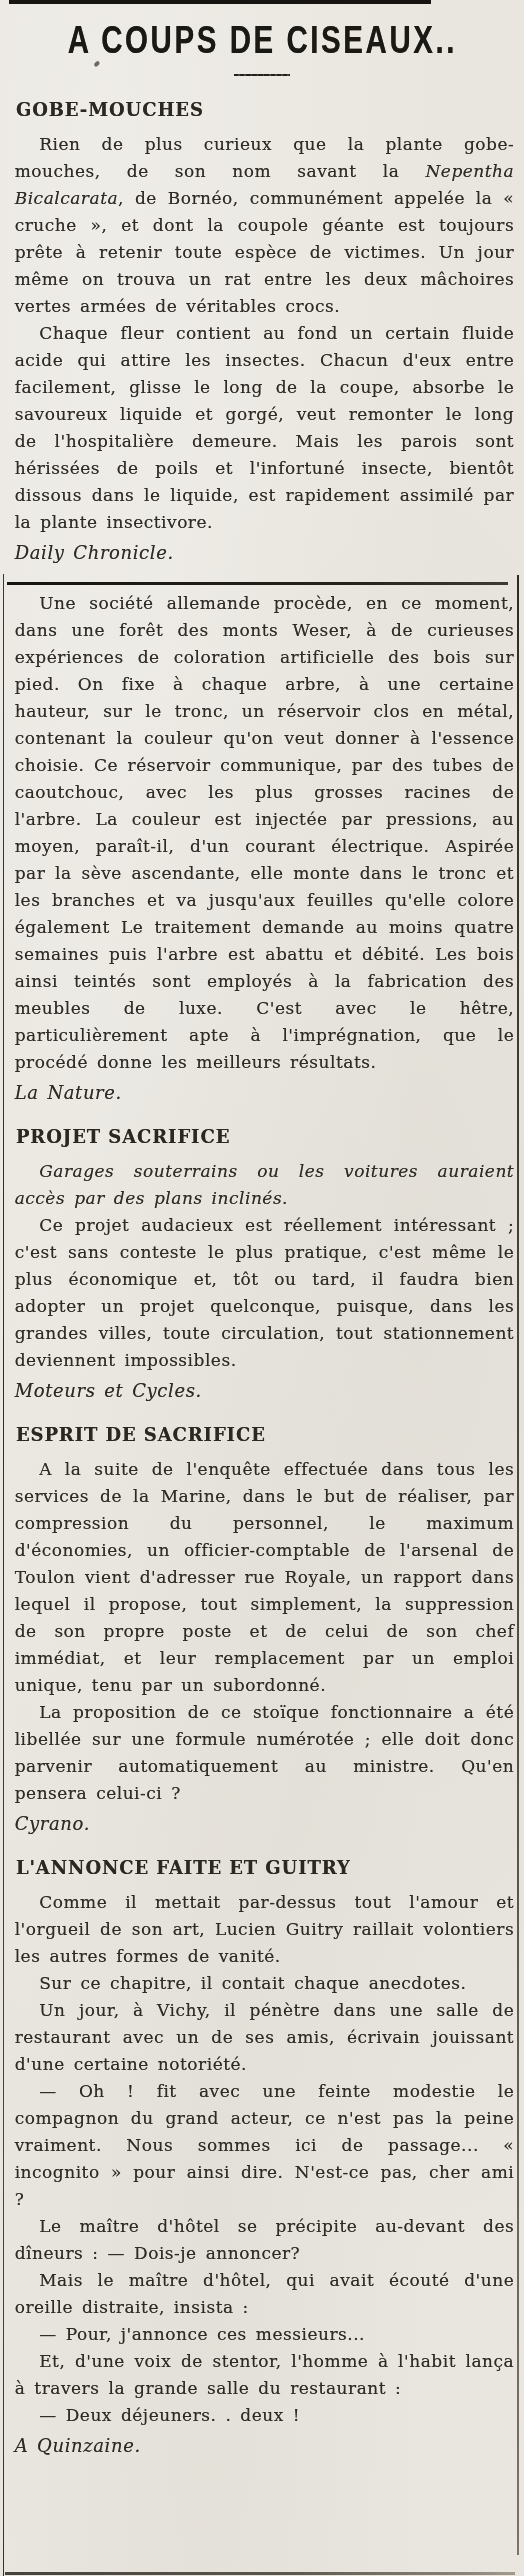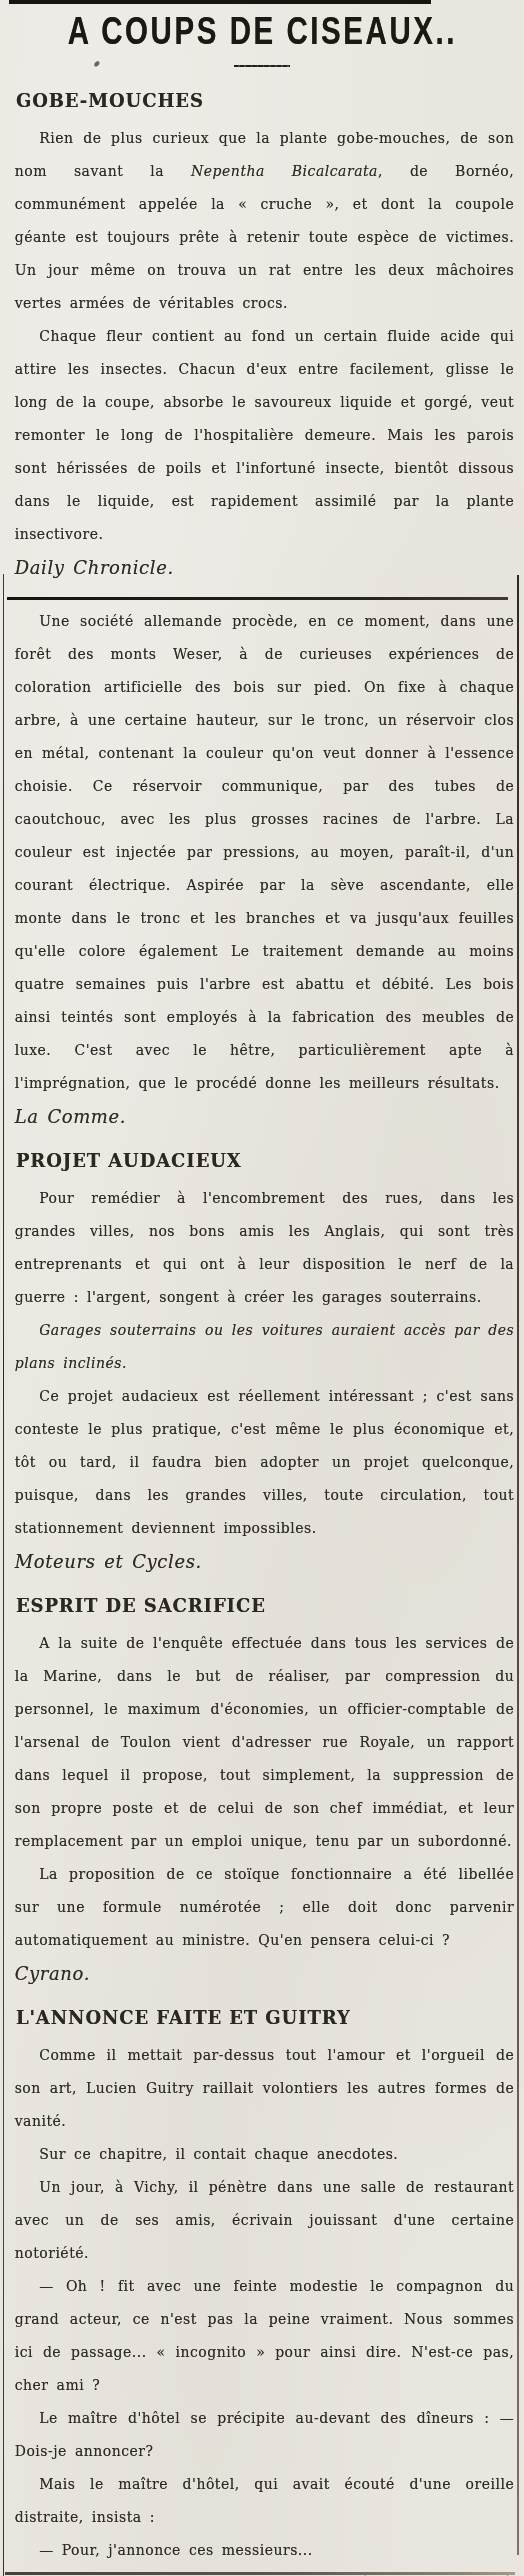--- a/index.html
+++ b/index.html
@@ -19,21 +19,21 @@
     overflow:hidden;
     color:#2e2b26;
   }
   
   .top-bar{position:absolute;left:8.6px;top:0;width:422px;height:3.7px;background:#171512;}
   .ink-speck{position:absolute;left:94px;top:62px;width:5.5px;height:4.3px;background:#6e675d;border-radius:60% 40% 70% 30%;transform:rotate(-35deg);}
   .left-rule{position:absolute;left:2.5px;top:574px;width:1.8px;height:2002px;background:linear-gradient(#3c3831,#2e2b26 40%,#4a453d 80%,#35312b);}
   .right-rule{position:absolute;left:517px;top:575px;width:1.8px;height:1980px;background:linear-gradient(#2e2b26,#555047 60%,#7a746a);}
   .bottom-rule{position:absolute;left:4.9px;bottom:1.2px;width:510px;height:2.5px;background:linear-gradient(90deg,#46423b,#5b564d 55%,#8a8377 90%,#a39b8d);}
 
-  .masthead{padding-top:8px;text-align:center;}
+  .masthead{padding-top:17px;text-align:center;}
   .masthead h1{
     margin:0;
     font-family:"Liberation Sans","DejaVu Sans",sans-serif;
     font-weight:700;
     font-size:36px;
     letter-spacing:3.1px;
     color:#1b1914;
     display:inline-block;
     transform:scaleX(.82) scaleY(1.08);
     transform-origin:center top;
@@ -50,22 +50,22 @@
     margin:23px 0 11px 1.2px;
     font-size:18px;
     font-weight:700;
     letter-spacing:0.9px;
     color:#2b2822;
     text-shadow:0 0 0.6px rgba(30,27,22,.65);
     font-family:"DejaVu Serif","Liberation Serif",serif;
   }
   .paras p{
     margin:0;
-    font-size:14px;
-    line-height:33px;
+    font-size:17px;
+    line-height:27px;
     text-align:justify;
     text-indent:24.5px;
     letter-spacing:0.5px;
     word-spacing:3.1px;
     color:#2e2b26;
     text-shadow:0 0 0.6px rgba(40,36,30,.55);
   }
   .paras p.em-para, .ital{font-style:italic;}
   .attribution{
     margin:6.1px 39px 0 0;
@@ -105,27 +105,26 @@
         </div>
       <div class="attribution">Daily Chronicle.</div>
     </section>
 
     <div class="mid-rule"></div>
 
     <section class="article">
       <div class="paras">
           <p class=""><span>Une société allemande procède, en ce moment, dans une forêt des monts Weser, à de curieuses expériences de coloration artificielle des bois sur pied. On fixe à chaque arbre, à une certaine hauteur, sur le tronc, un réservoir clos en métal, contenant la couleur qu'on veut donner à l'essence choisie. Ce réservoir communique, par des tubes de caoutchouc, avec les plus grosses racines de l'arbre. La couleur est injectée par pressions, au moyen, paraît-il, d'un courant électrique. Aspirée par la sève ascendante, elle monte dans le tronc et les branches et va jusqu'aux feuilles qu'elle colore également Le traitement demande au moins quatre semaines puis l'arbre est abattu et débité. Les bois ainsi teintés sont employés à la fabrication des meubles de luxe. C'est avec le hêtre, particulièrement apte à l'imprégnation, que le procédé donne les meilleurs résultats.</span></p>
         </div>
-      <div class="attribution">La Comme.</div>
+      <div class="attribution">La Nature.</div>
     </section>
 
     <section class="article">
-      <h2>PROJET AUDACIEUX</h2>
+      <h2>PROJET SACRIFICE</h2>
       <div class="paras">
-          <p class=""><span>Pour remédier à l'encombrement des rues, dans les grandes villes, nos bons amis les Anglais, qui sont très entreprenants et qui ont à leur disposition le nerf de la guerre : l'argent, songent à créer les garages souterrains.</span></p>
           <p class="em-para"><span class="ital">Garages souterrains ou les voitures auraient accès par des plans inclinés.</span></p>
           <p class=""><span>Ce projet audacieux est réellement intéressant ; c'est sans conteste le plus pratique, c'est même le plus économique et, tôt ou tard, il faudra bien adopter un projet quelconque, puisque, dans les grandes villes, toute circulation, tout stationnement deviennent impossibles.</span></p>
         </div>
       <div class="attribution">Moteurs et Cycles.</div>
     </section>
 
     <section class="article">
       <h2>ESPRIT DE SACRIFICE</h2>
       <div class="paras">
           <p class=""><span>A la suite de l'enquête effectuée dans tous les services de la Marine, dans le but de réaliser, par compression du personnel, le maximum d'économies, un officier-comptable de l'arsenal de Toulon vient d'adresser rue Royale, un rapport dans lequel il propose, tout simplement, la suppression de son propre poste et de celui de son chef immédiat, et leur remplacement par un emploi unique, tenu par un subordonné.</span></p>

